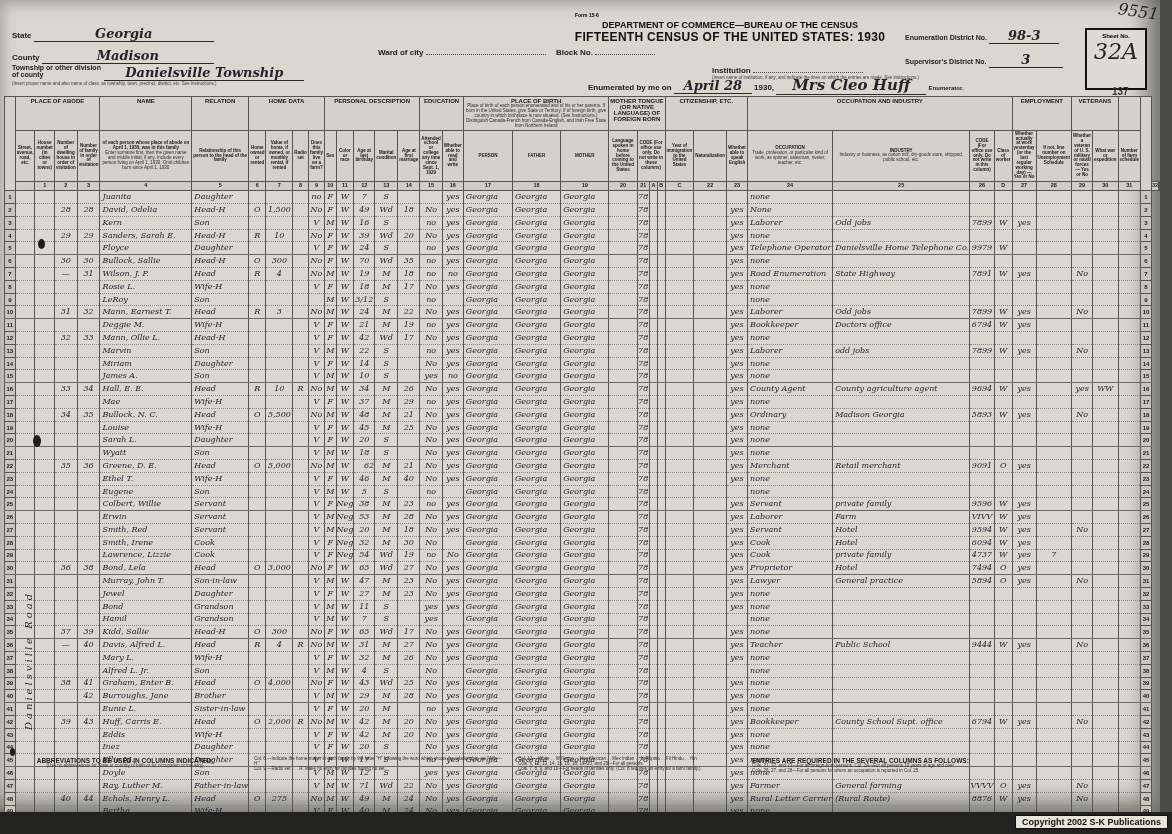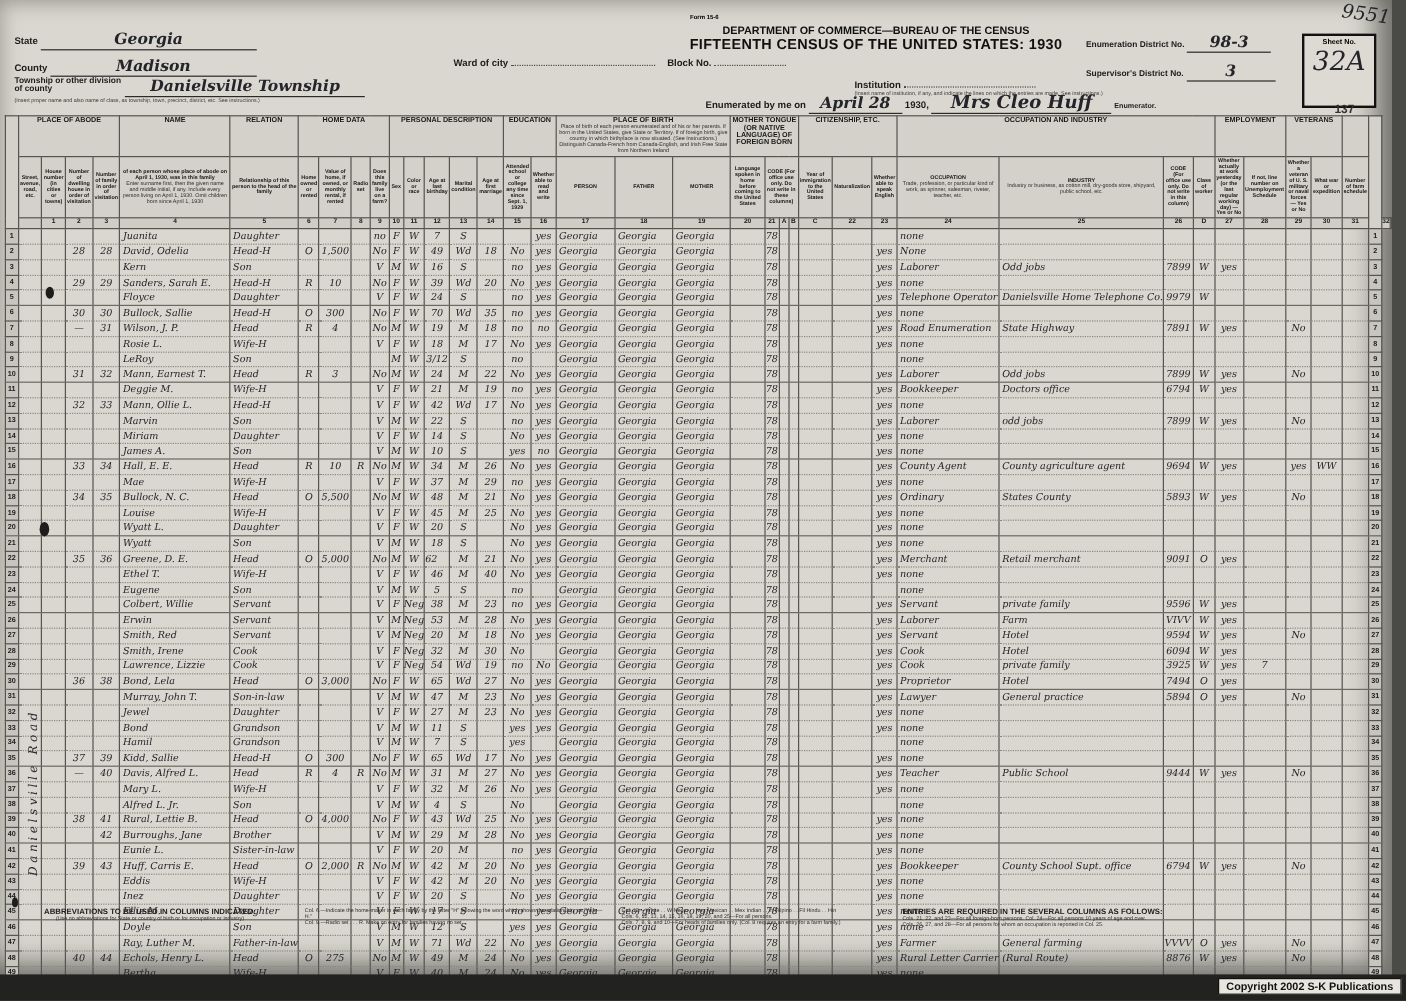--- a/index.html
+++ b/index.html
@@ -2237,21 +2237,21 @@
             <td>
               <span class="hw" style="text-align: center;"></span>
             </td>
             <td>
               <span class="hw" style="text-align: center;">yes</span>
             </td>
             <td class="l">
               <span class="hw">Ordinary</span>
             </td>
             <td class="l">
-              <span class="hw">States County</span>
+              <span class="hw">Madison Georgia</span>
             </td>
             <td>
               <span class="hw" style="text-align: center;">5893</span>
             </td>
             <td>
               <span class="hw" style="text-align: center;">W</span>
             </td>
             <td>
               <span class="hw" style="text-align: center;">yes</span>
             </td>
@@ -2389,21 +2389,21 @@
             <td>
               <span class="hw" style="text-align: center;"></span>
             </td>
             <td>
               <span class="hw" style="text-align: center;"></span>
             </td>
             <td>
               <span class="hw" style="text-align: center;"></span>
             </td>
             <td class="l">
-              <span class="hw">Wyatt L.</span>
+              <span class="hw">Sarah L.</span>
             </td>
             <td class="l">
               <span class="hw">Daughter</span>
             </td>
             <td>
               <span class="hw" style="text-align: center;"></span>
             </td>
             <td>
               <span class="hw" style="text-align: center;"></span>
             </td>
@@ -2637,21 +2637,21 @@
             <td>
               <span class="hw" style="text-align: center;">No</span>
             </td>
             <td>
               <span class="hw" style="text-align: center;">M</span>
             </td>
             <td>
               <span class="hw" style="text-align: center;">W</span>
             </td>
             <td>
-              <span class="hw" style="text-align: left;">62</span>
+              <span class="hw" style="text-align: right;">62</span>
             </td>
             <td>
               <span class="hw" style="text-align: center;">M</span>
             </td>
             <td>
               <span class="hw" style="text-align: center;">21</span>
             </td>
             <td>
               <span class="hw" style="text-align: center;">No</span>
             </td>
@@ -3472,21 +3472,21 @@
             <td>
               <span class="hw" style="text-align: center;">yes</span>
             </td>
             <td class="l">
               <span class="hw">Cook</span>
             </td>
             <td class="l">
               <span class="hw">private family</span>
             </td>
             <td>
-              <span class="hw" style="text-align: center;">3925</span>
+              <span class="hw" style="text-align: center;">4737</span>
             </td>
             <td>
               <span class="hw" style="text-align: center;">W</span>
             </td>
             <td>
               <span class="hw" style="text-align: center;">yes</span>
             </td>
             <td>
               <span class="hw" style="text-align: center;">7</span>
             </td>
@@ -4517,21 +4517,21 @@
             <td>
               <span class="hw" style="text-align: center;"></span>
             </td>
             <td>
               <span class="hw" style="text-align: center;">38</span>
             </td>
             <td>
               <span class="hw" style="text-align: center;">41</span>
             </td>
             <td class="l">
-              <span class="hw">Rural, Lettie B.</span>
+              <span class="hw">Graham, Enter B.</span>
             </td>
             <td class="l">
               <span class="hw">Head</span>
             </td>
             <td>
               <span class="hw" style="text-align: center;">O</span>
             </td>
             <td>
               <span class="hw" style="text-align: center;">4,000</span>
             </td>

